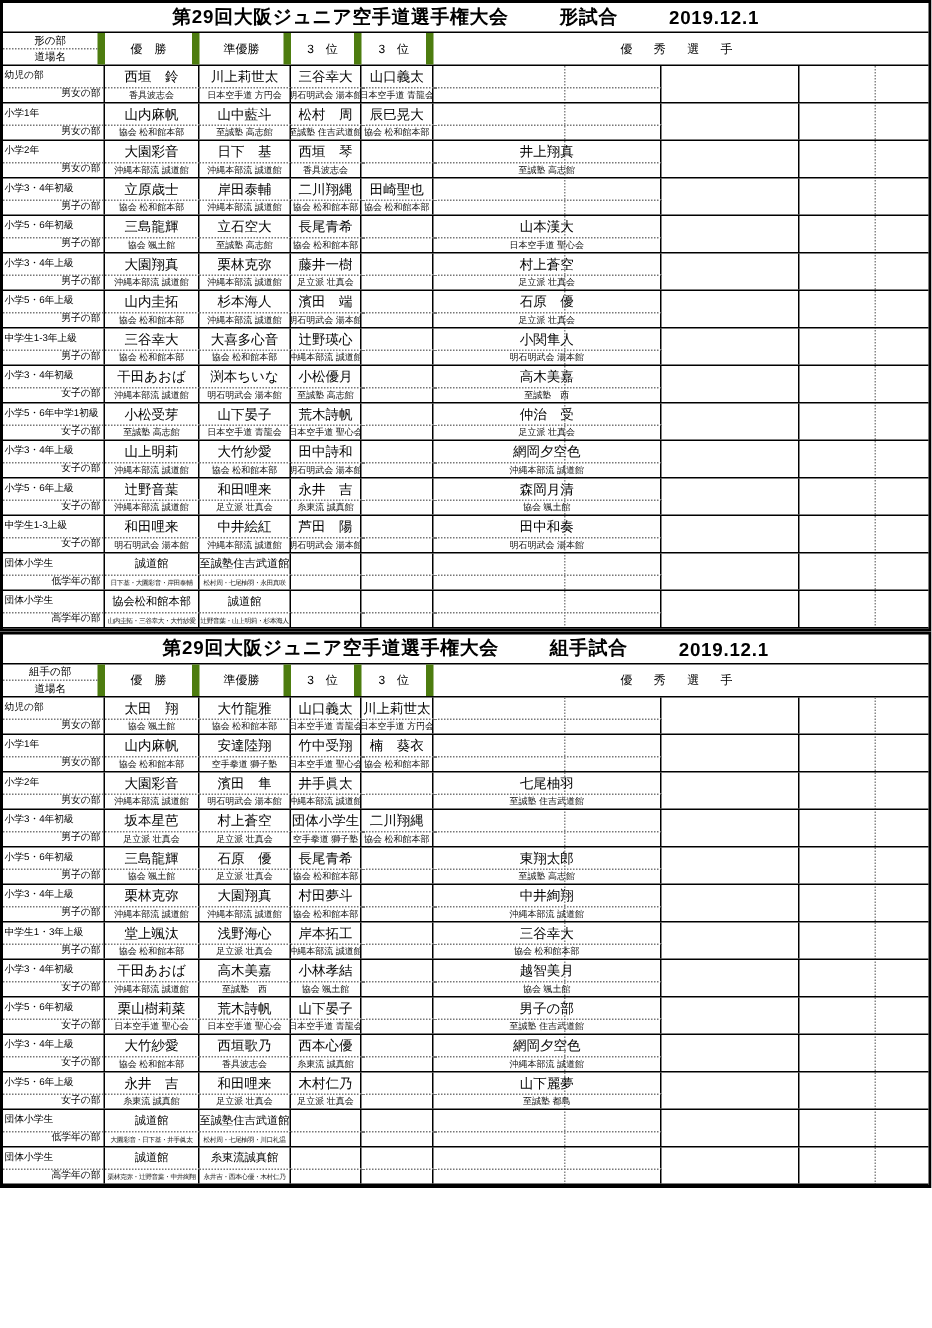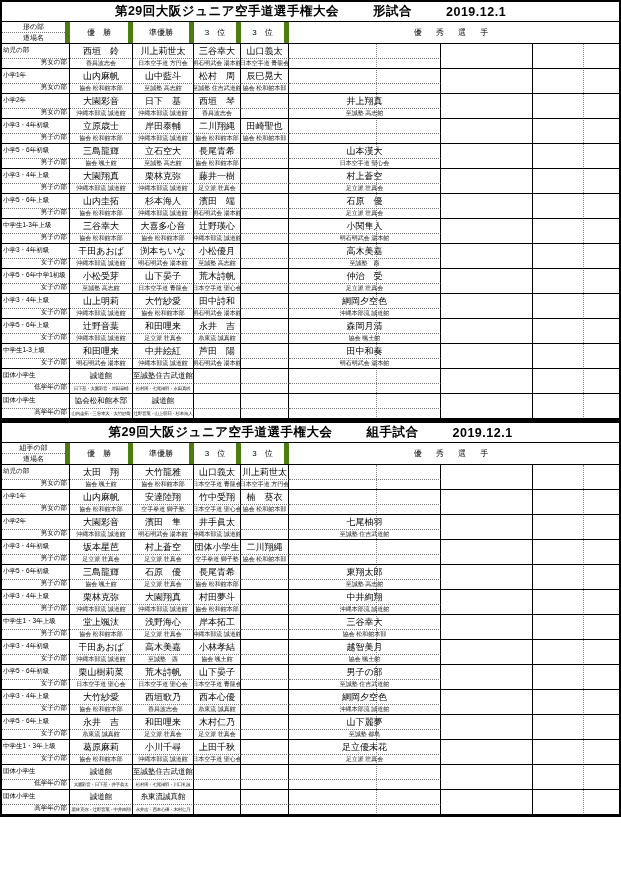--- a/index.html
+++ b/index.html
@@ -540,38 +540,20 @@
     <div class="cell nm n3"></div>
     <div class="cell nm en">山下麗夢</div>
     <div class="cell dj d0">糸東流 誠真館</div>
     <div class="cell dj d1">足立派 壮真会</div>
     <div class="cell dj d2">足立派 壮真会</div>
     <div class="cell dj d3"></div>
     <div class="cell dj ed">至誠塾 都島</div>
     <div class="cell x1"></div>
     <div class="cell x2"></div>
   </div>
-        <div class="block">
-    <div class="cell lab">
-      <span class="cat">中学生1・3年上級</span>
-      <span class="sub">女子の部</span>
-    </div>
-    <div class="cell nm n0">葛原麻莉</div>
-    <div class="cell nm n1">小川千尋</div>
-    <div class="cell nm n2">上田千秋</div>
-    <div class="cell nm n3"></div>
-    <div class="cell nm en">足立優未花</div>
-    <div class="cell dj d0">協会 松和館本部</div>
-    <div class="cell dj d1">沖縄本部流 誠道館</div>
-    <div class="cell dj d2">日本空手道 聖心会</div>
-    <div class="cell dj d3"></div>
-    <div class="cell dj ed">足立派 壮真会</div>
-    <div class="cell x1"></div>
-    <div class="cell x2"></div>
-  </div>
         <div class="block team">
     <div class="cell lab">
       <span class="cat">団体小学生</span>
       <span class="sub">低学年の部</span>
     </div>
     <div class="cell nm n0">誠道館</div>
     <div class="cell nm n1">至誠塾住吉武道館</div>
     <div class="cell nm n2"></div>
     <div class="cell nm n3"></div>
     <div class="cell nm en"></div>

